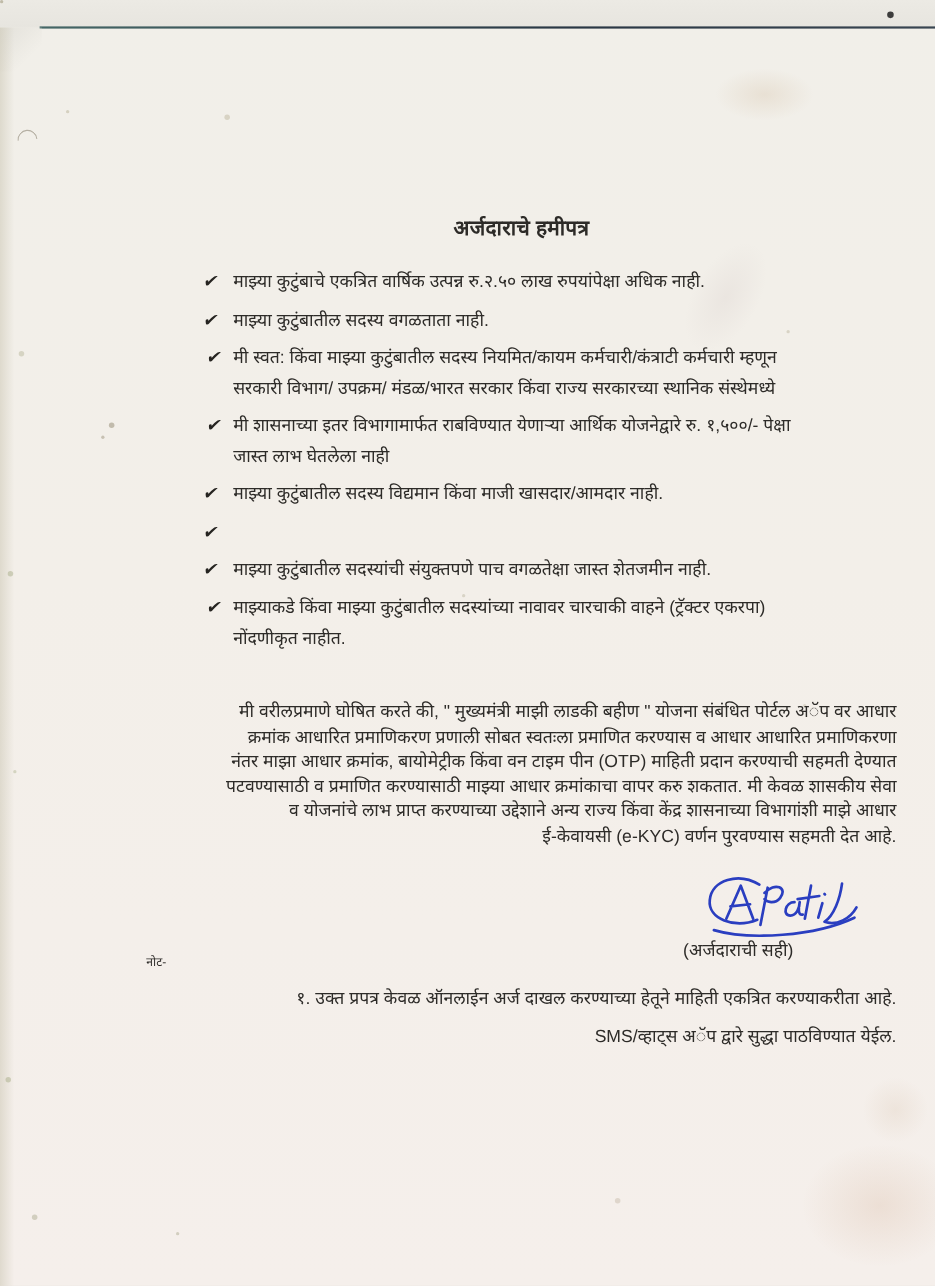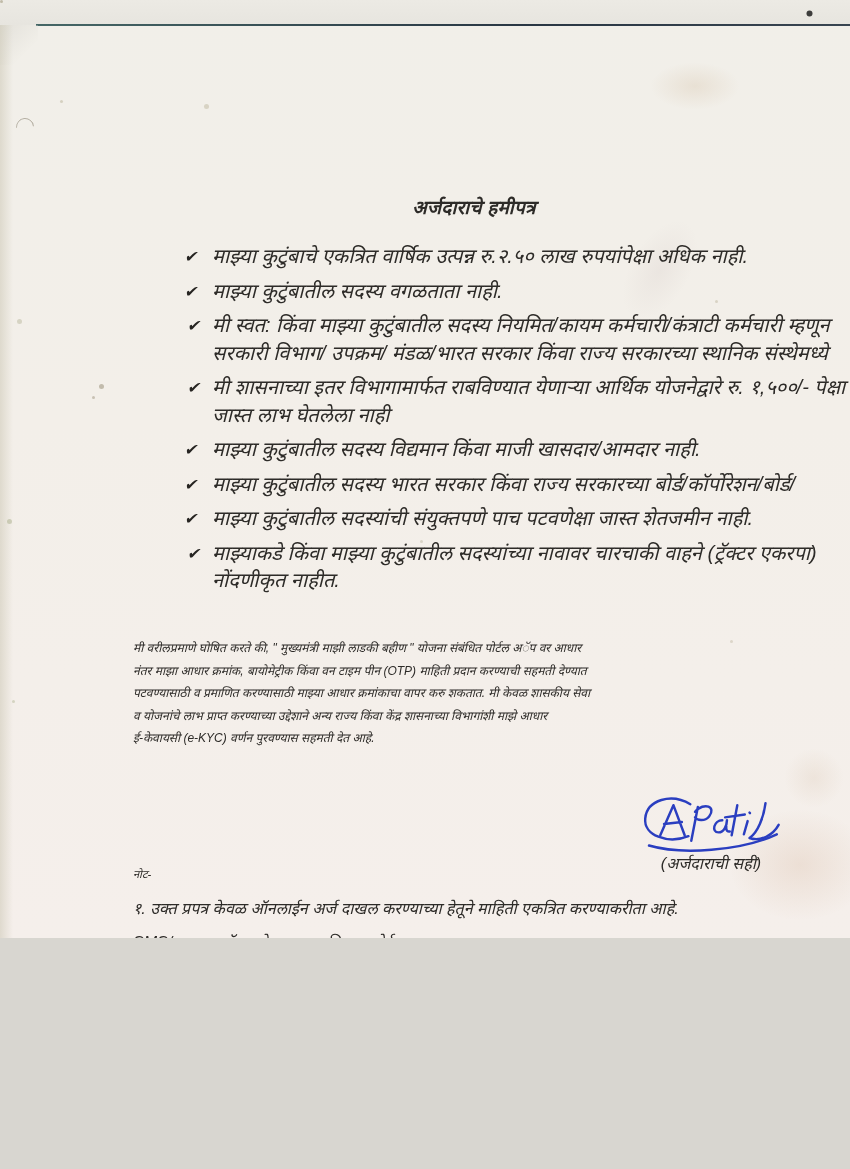--- a/index.html
+++ b/index.html
@@ -3,24 +3,23 @@
 <meta charset="utf-8">
 <style>
   html,body{margin:0;padding:0;}
   body{
     width:850px;height:1169px;
     background:#d8d6d0;
     font-family:"Liberation Sans","DejaVu Sans",sans-serif;
     -webkit-font-smoothing:antialiased;
   }
   .paper{
-    position:relative;width:850px;height:938px;overflow:hidden;
+    position:relative;width:850px;height:1169px;overflow:hidden;
     background:linear-gradient(180deg,#f1efe9 0%,#f3efe9 45%,#f5efeb 100%);
     color:#2d2b28;
-    font-style:italic;
   }
   
   .top-strip{position:absolute;top:0;left:0;right:0;height:25px;
     background:linear-gradient(180deg,#eceae4,#e7e5df);}
   .scan-edge{position:absolute;top:24px;left:36px;right:0;height:2px;
     background:linear-gradient(90deg,rgba(40,80,80,.85),rgba(20,35,50,.9) 60%,rgba(25,40,55,.85));}
   .corner-fold{position:absolute;top:25px;left:0;width:38px;height:40px;
     background:linear-gradient(135deg,#e3e1da 0%,rgba(241,239,233,0) 70%);}
   .left-band{position:absolute;top:25px;left:0;bottom:0;width:13px;
     background:linear-gradient(90deg,rgba(205,200,182,.55),rgba(241,239,233,0));}
@@ -57,30 +56,30 @@
 
   
   .content{position:absolute;left:133px;top:0;width:682px;}
   .title{position:absolute;top:194px;left:0;width:100%;text-align:center;
     font-size:19px;font-weight:700;letter-spacing:.2px;}
   .bullets{position:absolute;top:243px;left:52px;width:620px;}
   .bullet{display:flex;margin-bottom:7px;}
   .check{flex:0 0 27px;font-size:16px;font-weight:700;line-height:27px;
     transform:skewX(-12deg);color:#262421;}
   .blines{flex:1;}
-  .bline{font-size:20px;line-height:27.5px;white-space:nowrap;}
+  .bline{font-size:16px;line-height:27.5px;white-space:nowrap;}
   .para{position:absolute;top:637px;left:0;width:682px;}
-  .pline{font-size:12px;line-height:22.6px;white-space:nowrap;}
-  .sig-block{position:absolute;top:792px;left:488px;width:180px;text-align:center;}
+  .pline{font-size:16px;line-height:22.6px;white-space:nowrap;text-align:right;}
+  .sig-block{position:absolute;top:792px;left:488px;width:180px;text-align:left;}
   .sig-svg{display:block;margin:0 auto;}
   .sig-caption{font-size:16px;margin-top:-2px;white-space:nowrap;}
   .notes{position:absolute;top:866px;left:0;width:682px;}
   .notes-label{font-size:11px;margin-bottom:16px;}
   .note{font-size:16px;line-height:23px;margin-bottom:11px;}
-  .note .nline{white-space:nowrap;}
+  .note .nline{white-space:nowrap;text-align:right;}
 </style>
 </head>
 <body>
 
 <div class="paper">
 
   <div class="top-strip"></div>
   <div class="scan-edge"></div>
   <div class="corner-fold"></div>
   <div class="left-band"></div>
@@ -130,43 +129,43 @@
       <div class="bullet">
         <span class="check">✔</span>
         <div class="blines">
           <div class="bline">माझ्या कुटुंबातील सदस्य विद्यमान किंवा माजी खासदार/आमदार नाही.</div>
         </div>
       </div>
 
       <div class="bullet">
         <span class="check">✔</span>
         <div class="blines">
-          <div class="bline">माझ्या कुटुंबातील सदस्य भारत सरकार किंवा राज्य सरकारच्या बोर्ड/कॉर्पोरेशन/बोर्ड/</div>
-        </div>
-      </div>
-
-      <div class="bullet">
-        <span class="check">✔</span>
-        <div class="blines">
-          <div class="bline">माझ्या कुटुंबातील सदस्यांची संयुक्तपणे पाच पटवणेक्षा जास्त शेतजमीन नाही.</div>
+        </div>
+      </div>
+
+      <div class="bullet">
+        <span class="check">✔</span>
+        <div class="blines">
+          <div class="bline">माझ्या कुटुंबातील सदस्यांची संयुक्तपणे पाच वगळतेक्षा जास्त शेतजमीन नाही.</div>
         </div>
       </div>
 
       <div class="bullet">
         <span class="check">✔</span>
         <div class="blines">
           <div class="bline">माझ्याकडे किंवा माझ्या कुटुंबातील सदस्यांच्या नावावर चारचाकी वाहने (ट्रॅक्टर एकरपा)</div>
           <div class="bline">नोंदणीकृत नाहीत.</div>
         </div>
       </div>
 
     </div>
 
     <div class="para">
       <div class="pline">मी वरीलप्रमाणे घोषित करते की, " मुख्यमंत्री माझी लाडकी बहीण "  योजना  संबंधित पोर्टल अॅप वर आधार</div>
+      <div class="pline">क्रमांक आधारित प्रमाणिकरण प्रणाली सोबत स्वतःला प्रमाणित करण्यास व आधार आधारित प्रमाणिकरणा</div>
       <div class="pline">नंतर माझा आधार क्रमांक, बायोमेट्रीक किंवा वन टाइम पीन (OTP) माहिती प्रदान करण्याची सहमती देण्यात</div>
       <div class="pline">पटवण्यासाठी व प्रमाणित करण्यासाठी माझ्या आधार क्रमांकाचा वापर करु शकतात. मी केवळ शासकीय सेवा</div>
       <div class="pline">व योजनांचे लाभ प्राप्त करण्याच्या उद्देशाने अन्य राज्य किंवा केंद्र शासनाच्या विभागांशी माझे आधार</div>
       <div class="pline">ई-केवायसी (e-KYC) वर्णन पुरवण्यास सहमती देत आहे.</div>
     </div>
 
     <div class="sig-block">
       <svg class="sig-svg" width="160" height="62" viewBox="0 0 160 66" fill="none" stroke="#2a3ec0" stroke-width="2.6" stroke-linecap="round" stroke-linejoin="round">
 
         <path d="M 58 13 C 38 1 12 8 10 28 C 8 46 34 56 56 47"></path>

